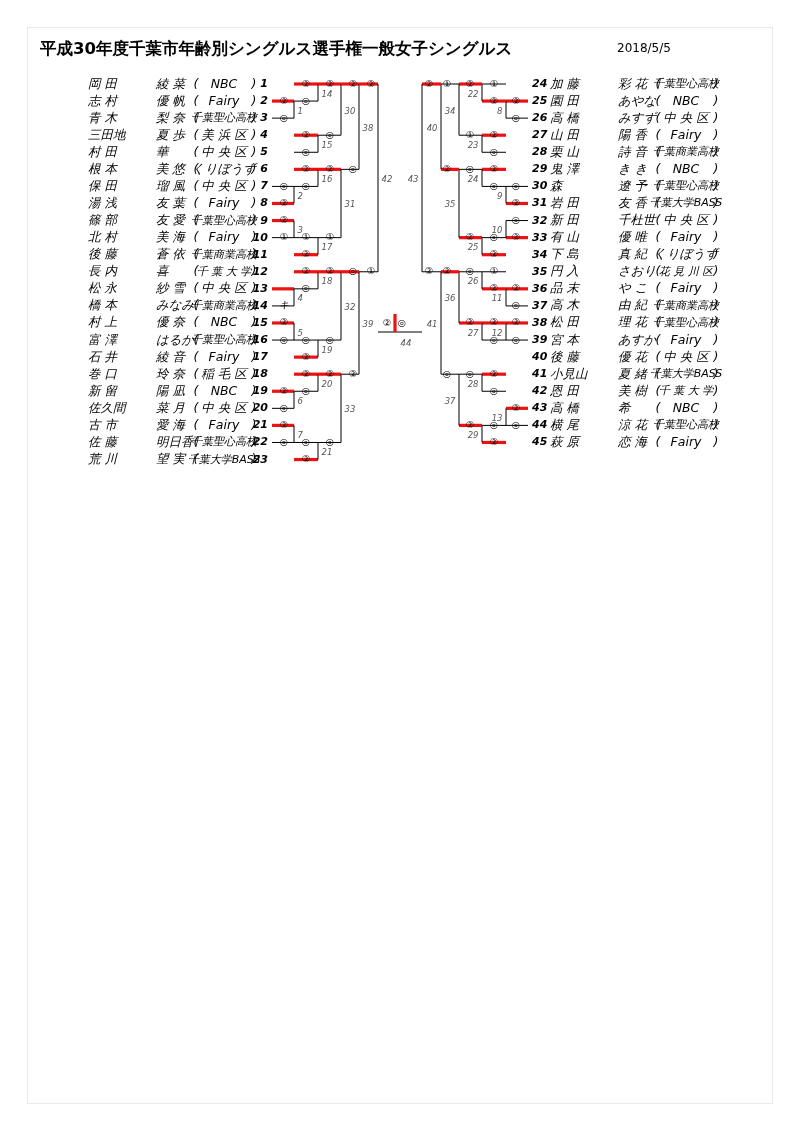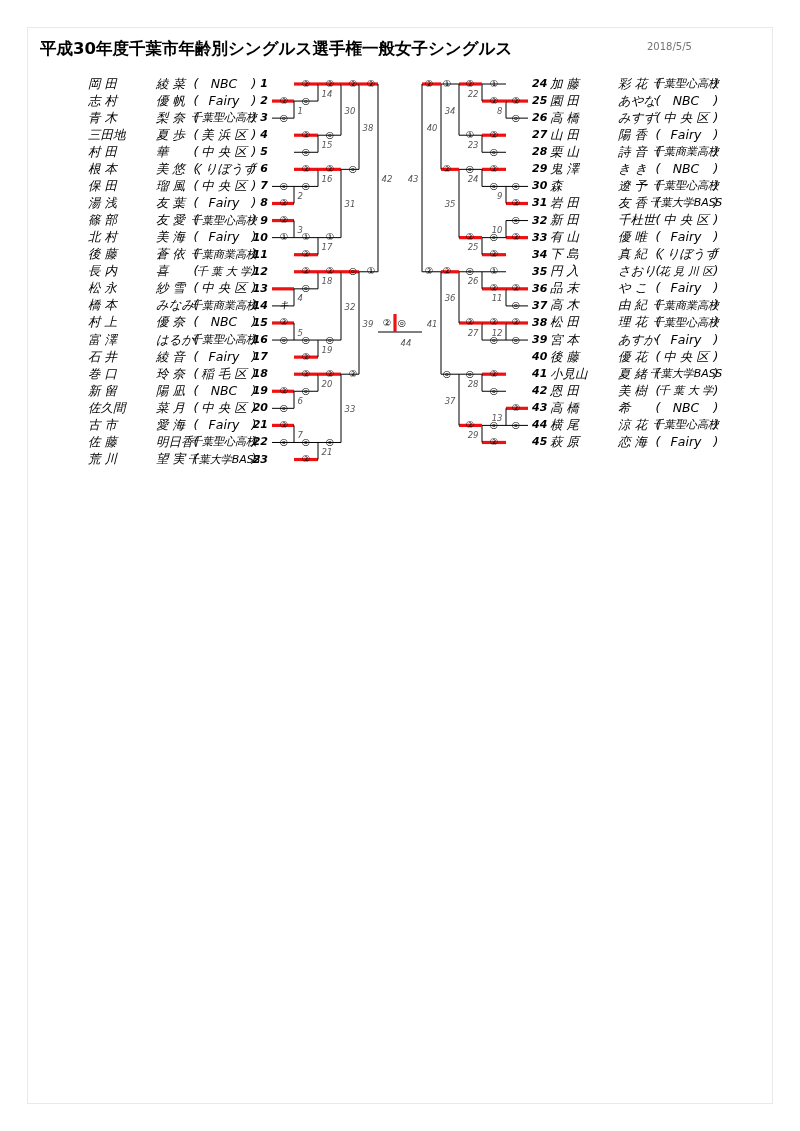--- a/index.html
+++ b/index.html
@@ -3,21 +3,21 @@
 <meta charset="utf-8">
 <style>
   html,body{margin:0;padding:0;background:#ffffff;}
   body{font-family:"Liberation Serif","DejaVu Serif",serif;}
   #page{position:relative;width:800px;height:1131px;background:#fff;overflow:hidden;}
   #sheet{position:absolute;left:28px;top:28px;width:744px;height:1075px;background:#fff;
          box-shadow:0 0 0 1px #e9e9e9;}
   #header{position:absolute;left:12px;top:10px;width:720px;height:30px;}
   #title{position:absolute;left:0;top:0;font-size:16.5px;font-weight:bold;letter-spacing:0px;
          font-family:"DejaVu Sans","Liberation Sans",sans-serif;color:#000;white-space:nowrap;}
-  #date{position:absolute;left:607px;top:3px;font-size:10px;font-family:"DejaVu Sans","Liberation Sans",sans-serif;color:#737373;}
+  #date{position:absolute;left:577px;top:3px;font-size:12px;font-family:"DejaVu Sans","Liberation Sans",sans-serif;color:#000000;}
   #bracket{position:absolute;left:0;top:0;width:744px;height:1075px;font-style:italic;}
   svg{display:block;}
   text{dominant-baseline:middle;}
 </style>
 </head>
 <body>
 
 <div id="page">
   <div id="sheet">
 

